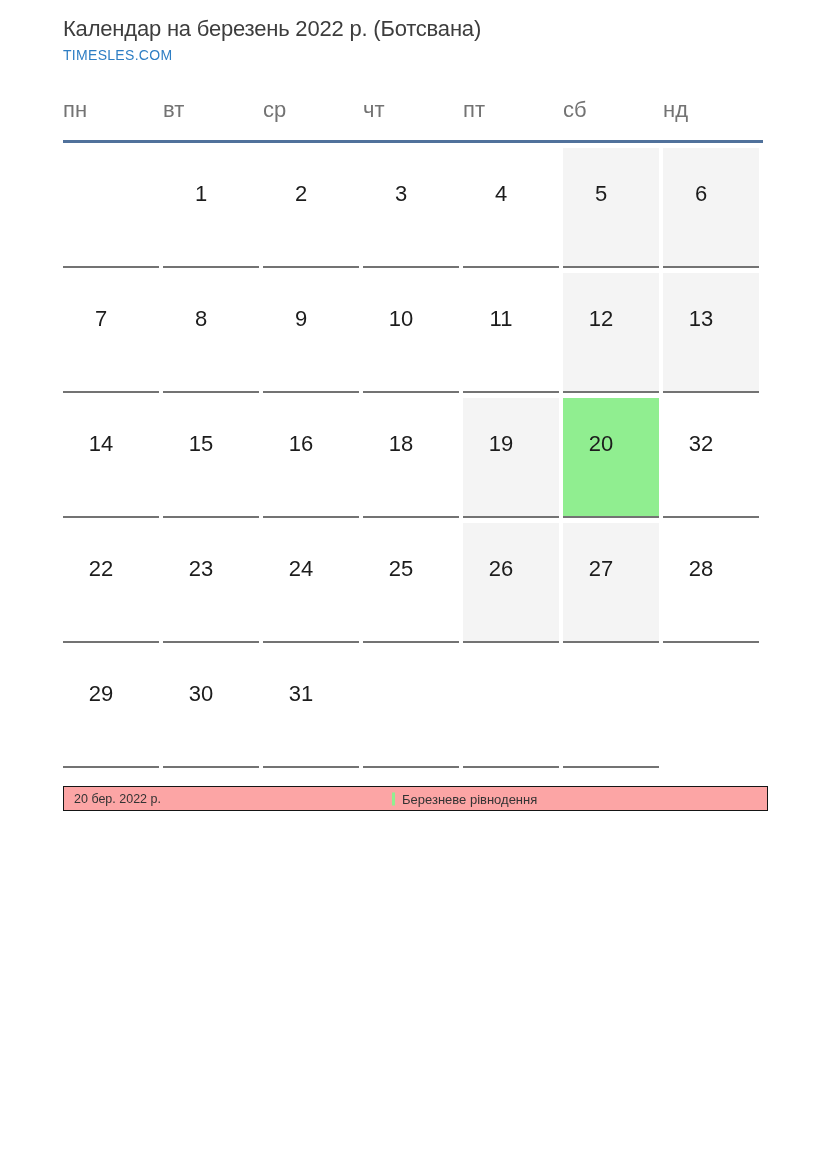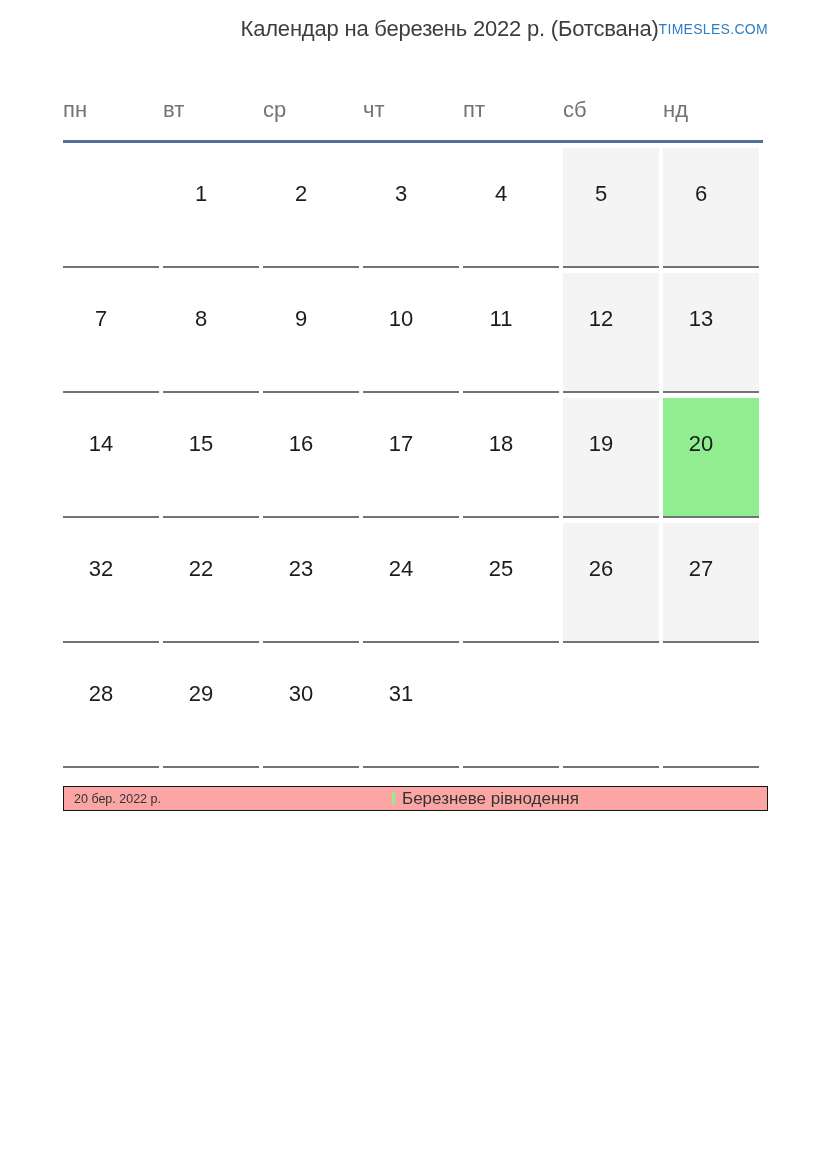--- a/index.html
+++ b/index.html
@@ -13,21 +13,21 @@
   body{
     width:827px;height:1169px;
     font-family:"Liberation Sans", sans-serif;
     -webkit-font-smoothing:antialiased;
   }
   .page{position:relative;width:827px;height:1169px;background:#fff;overflow:hidden;}
 
   
   .header{
     position:absolute;left:63px;top:16px;width:705px;
-    display:flex;justify-content:flex-end;align-items:flex-start;
+    display:flex;justify-content:flex-end;align-items:flex-start;flex-direction:column;
   }
   .title{
     font-size:22px;line-height:26px;color:#3d3d3d;
     letter-spacing:-0.2px;white-space:nowrap;
   }
   .site-link{
     font-size:14px;line-height:16px;margin-top:5px;
     color:var(--link-blue);text-decoration:none;letter-spacing:0.3px;
     white-space:nowrap;
   }
@@ -64,21 +64,21 @@
   }
   .legend-date{
     position:absolute;left:10px;top:50%;transform:translateY(-50%);
     font-size:12.5px;color:#333;white-space:nowrap;
   }
   .legend-event{
     position:absolute;left:328px;top:50%;transform:translateY(-50%);
     display:flex;align-items:center;gap:7px;white-space:nowrap;
   }
   .legend-marker{width:3px;height:13px;background:var(--accent-green);flex:0 0 auto;}
-  .legend-label{font-size:17px;color:#333;}
+  .legend-label{font-size:13px;color:#333;}
 </style>
 </head>
 <body>
 
 <div class="page">
 
   <div class="header">
     <div class="title">Календар на березень 2022 р. (Ботсвана)</div>
     <a class="site-link" href="#">TIMESLES.COM</a>
   </div>
@@ -105,21 +105,20 @@
         <div class="cell">7</div>
         <div class="cell">8</div>
         <div class="cell">9</div>
         <div class="cell">10</div>
         <div class="cell">11</div>
         <div class="cell weekend">12</div>
         <div class="cell weekend">13</div>
         <div class="cell">14</div>
         <div class="cell">15</div>
         <div class="cell">16</div>
-        <div class="cell">17</div>
         <div class="cell">18</div>
         <div class="cell weekend">19</div>
         <div class="cell highlight">20</div>
         <div class="cell">32</div>
         <div class="cell">22</div>
         <div class="cell">23</div>
         <div class="cell">24</div>
         <div class="cell">25</div>
         <div class="cell weekend">26</div>
         <div class="cell weekend">27</div>

